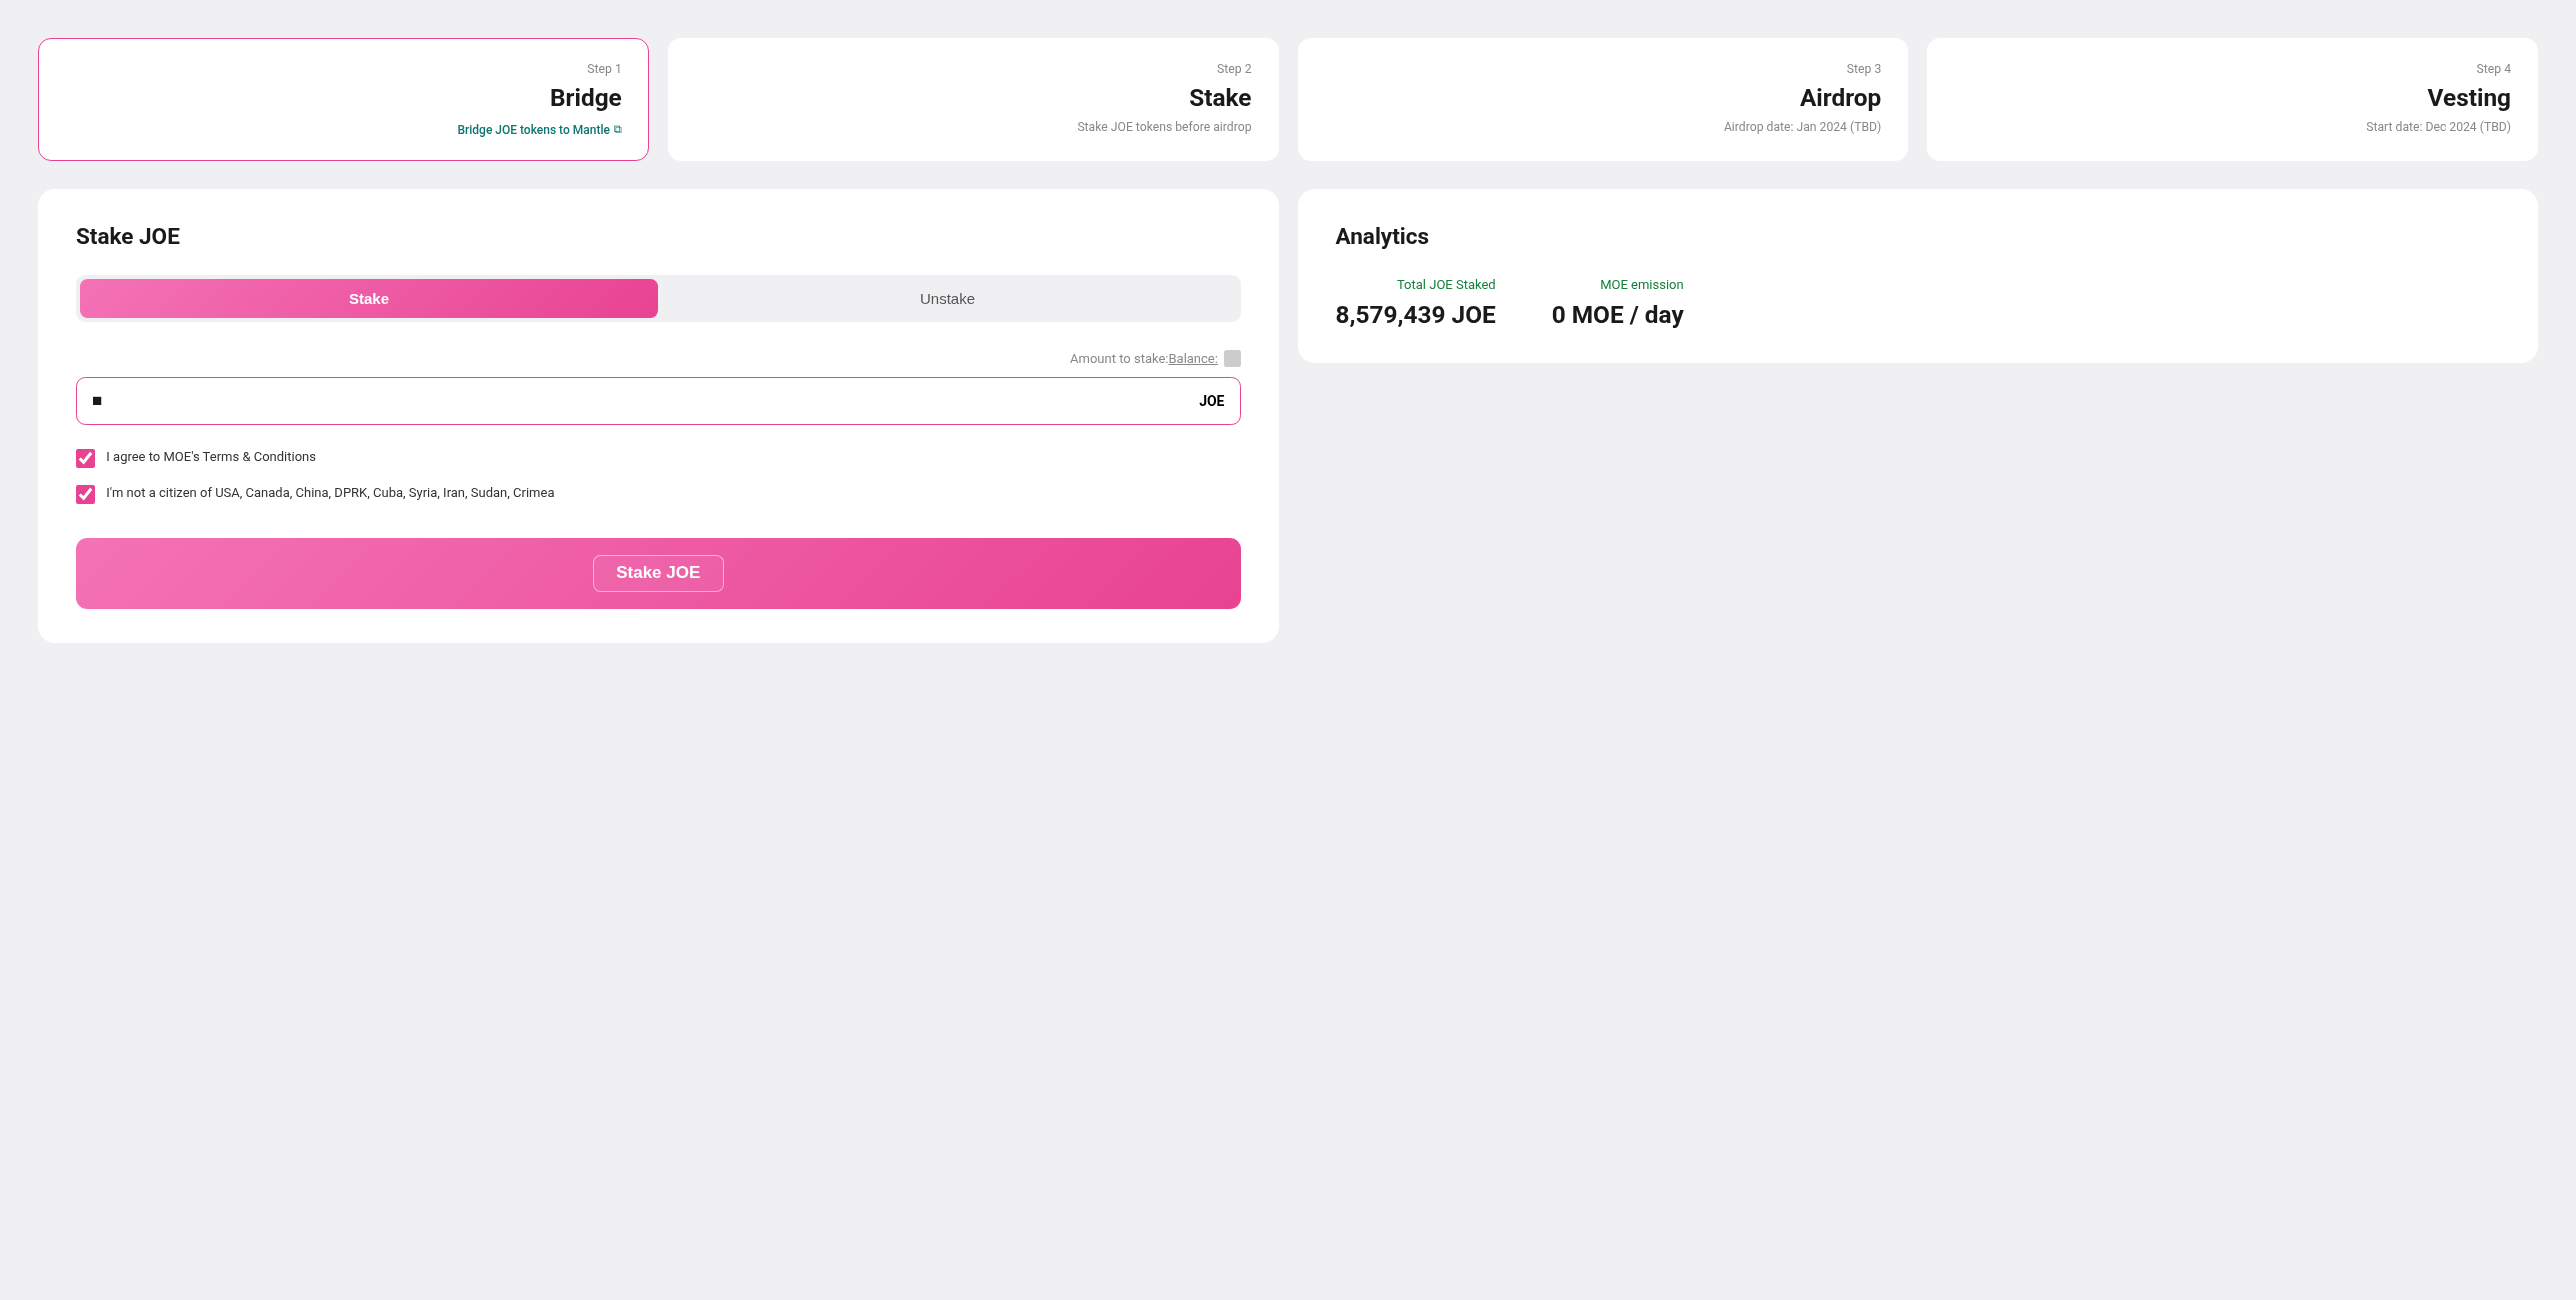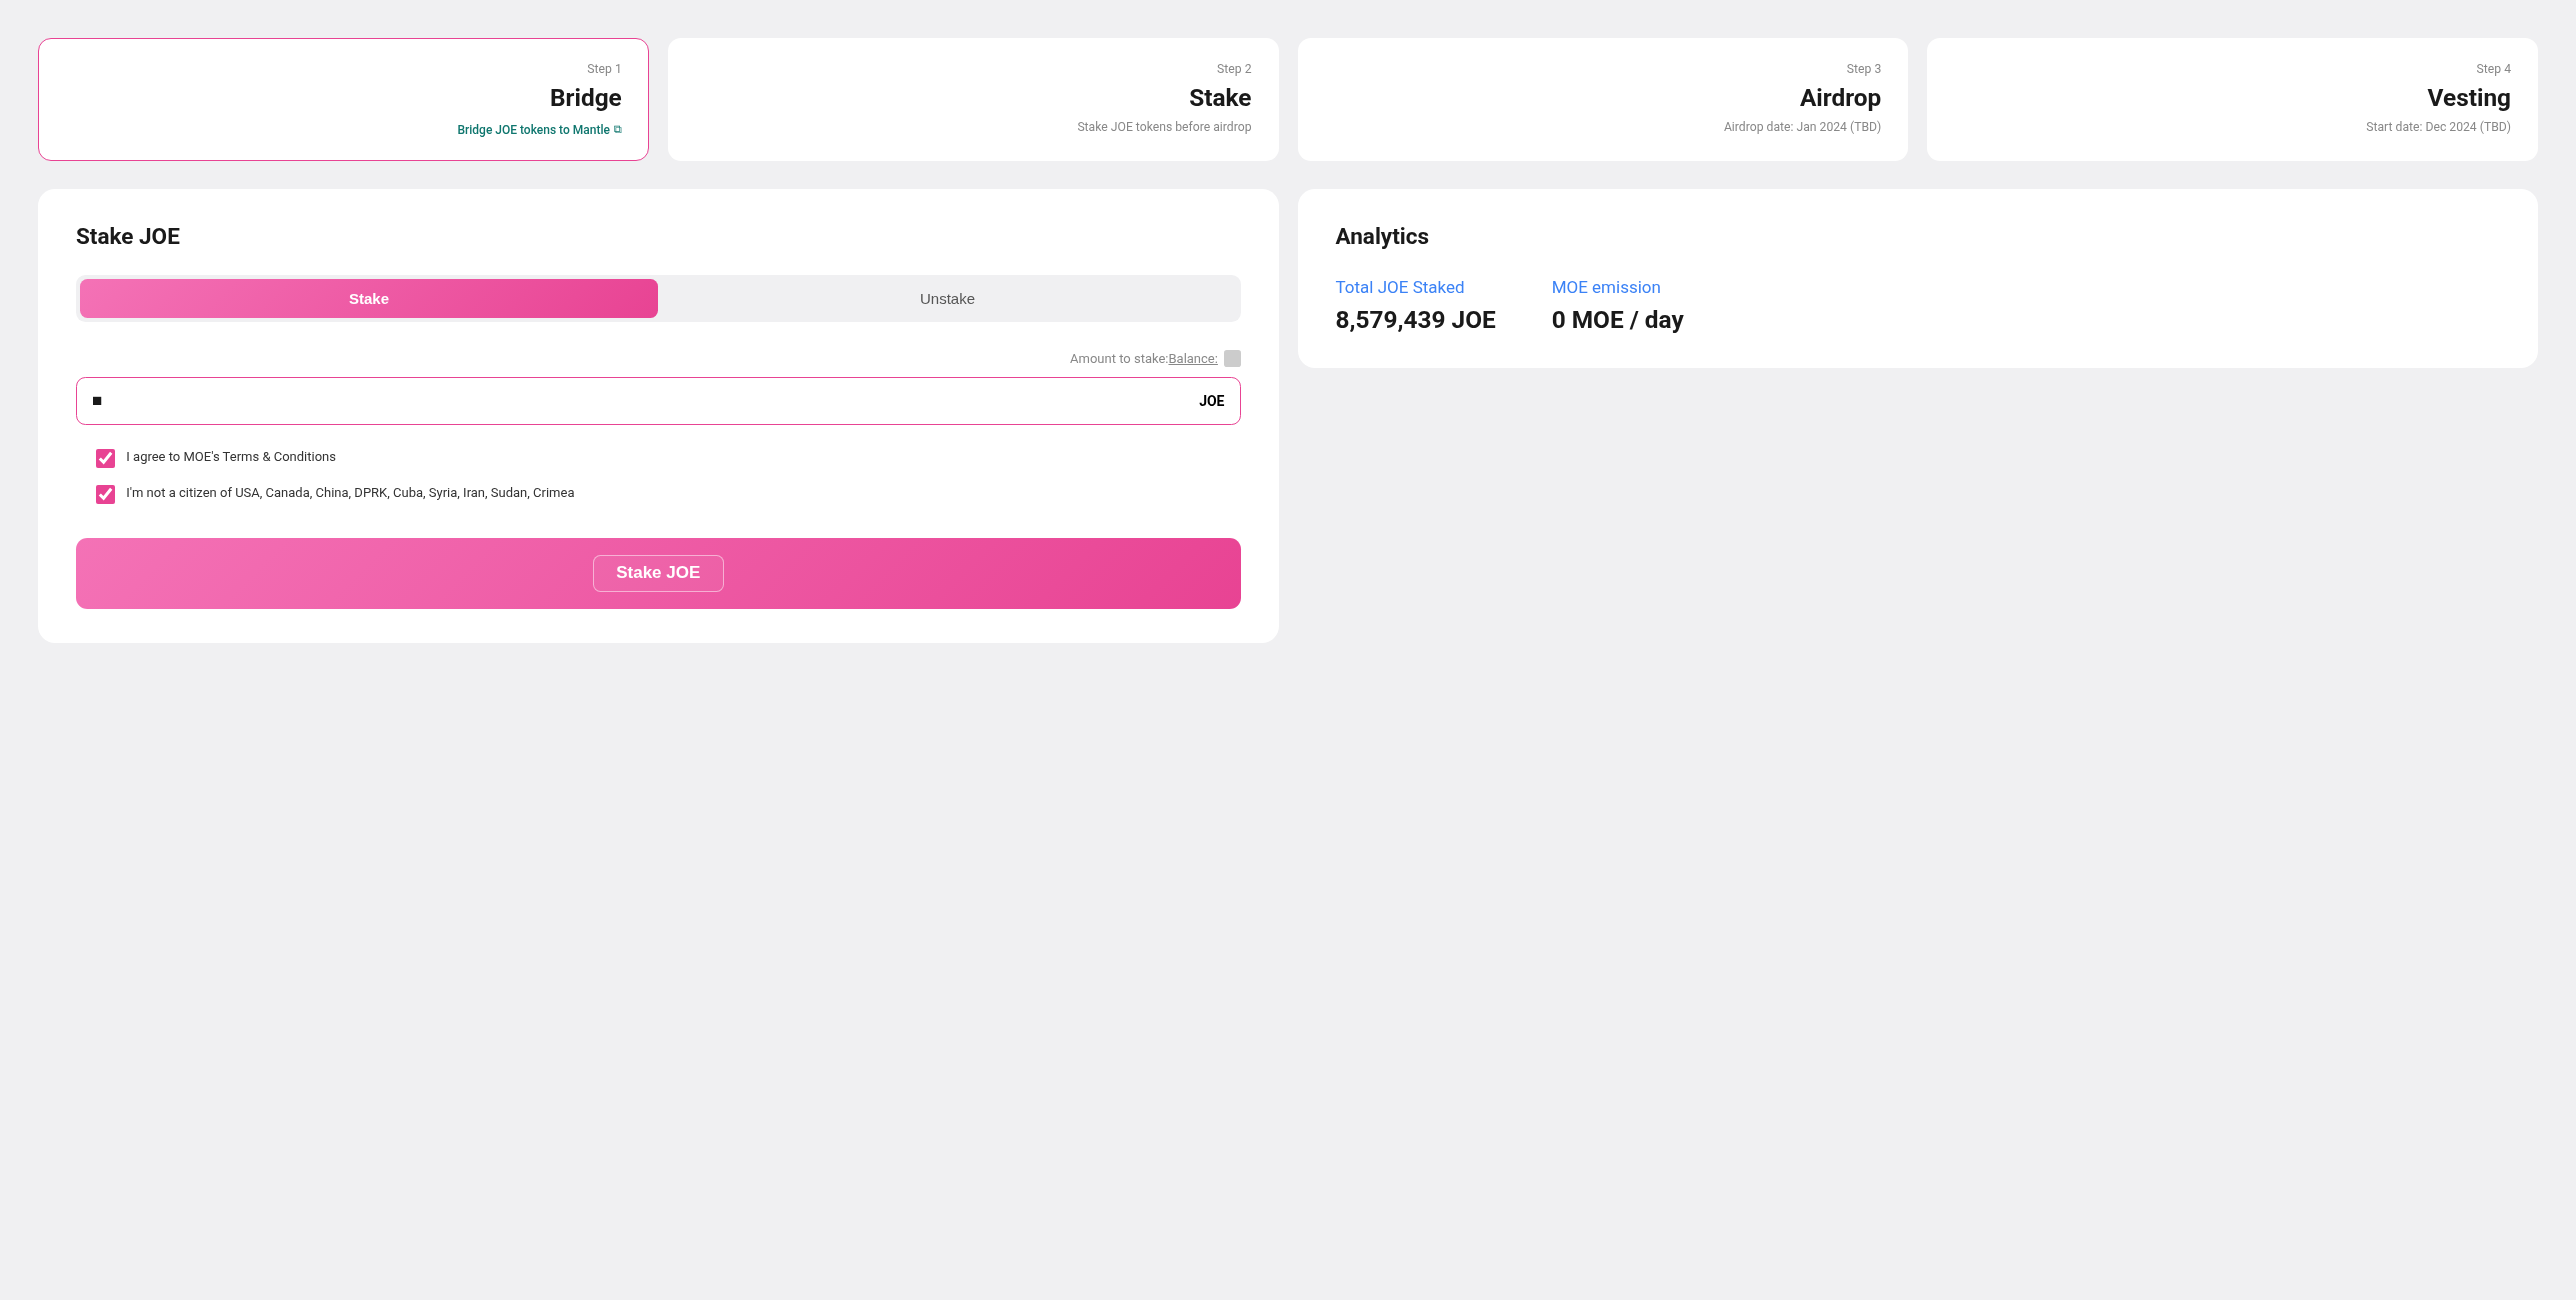--- a/index.html
+++ b/index.html
@@ -171,21 +171,20 @@
       font-size: 14px;
       color: #000000;
       font-weight: 700;
     }
 
     .checkbox-row {
       display: flex;
       align-items: flex-start;
       gap: 11.3px;
       margin-bottom: 15px;
-      margin-left: 20px;
     }
 
     .checkbox-input {
       width: 19px;
       height: 19px;
       min-width: 19px;
       accent-color: #e84393;
       cursor: pointer;
       margin-top: 1.9px;
     }
@@ -231,23 +230,24 @@
       color: #1a1a1a;
       margin-bottom: 28px;
     }
 
     .analytics-row {
       display: flex;
       gap: 56px;
     }
 
     .analytics-item-label {
-      font-size: 17px;
-      color: #3b82f6;
+      font-size: 13px;
+      color: #15803d;
       margin-bottom: 7.5px;
+      text-align: right;
     }
 
     .analytics-item-value {
       font-size: 24.4px;
       font-weight: 700;
       color: #1a1a1a;
     }
   </style>
 </head>
 <body>

